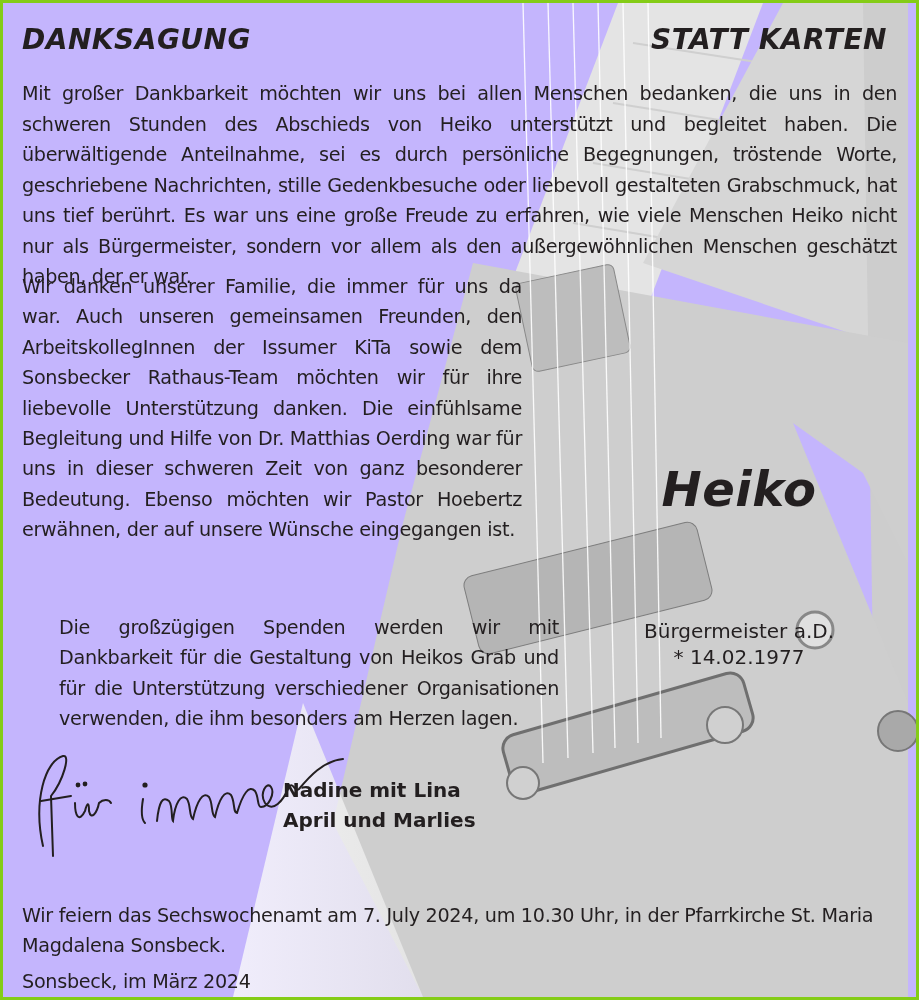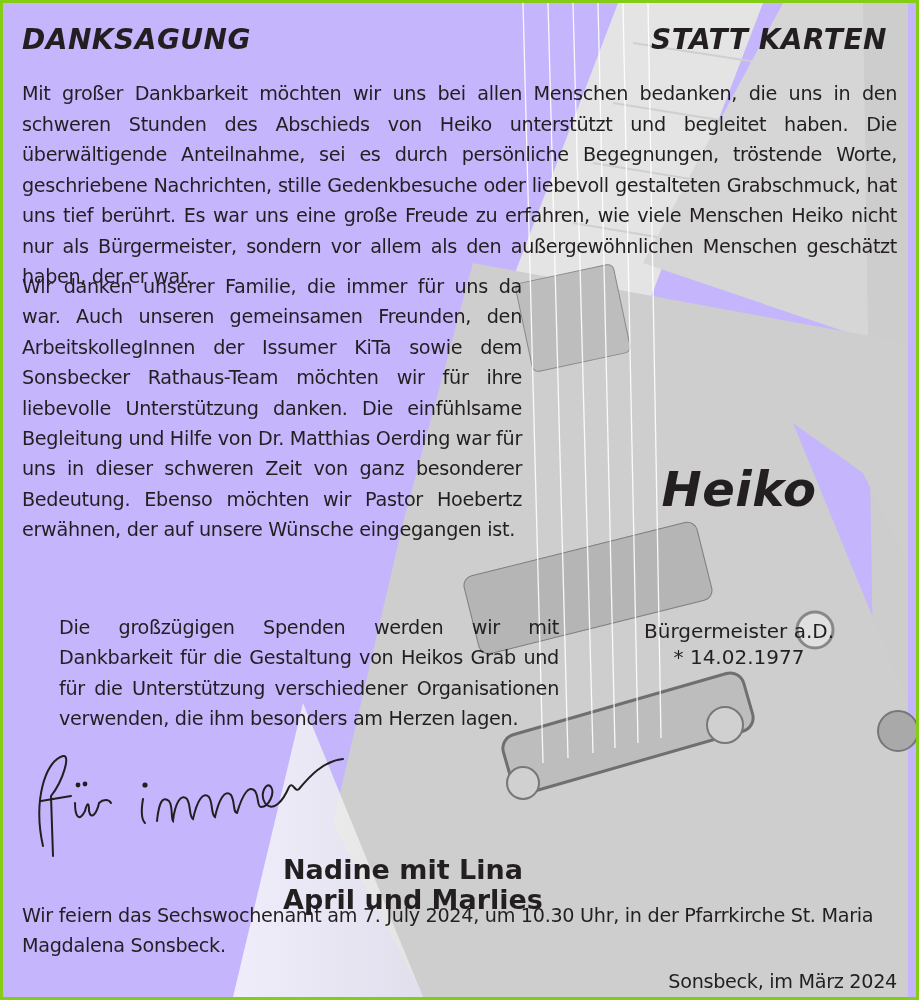--- a/index.html
+++ b/index.html
@@ -16,24 +16,24 @@
   .hdr.right { right: 29px; }
   .intro { position: absolute; left: 19px; right: 19px; top: 76px; font-size: 19.2px; line-height: 30.5px; text-align: justify; letter-spacing: -0.35px; }
   .col { position: absolute; left: 19px; width: 500px; font-size: 19.2px; line-height: 30.4px; text-align: justify; letter-spacing: -0.3px; }
   .col p { margin: 0; }
   .p2 { top: 269px; }
   .p3 { top: 610px; margin-left: 37px; }
   .name { position: absolute; left: 586px; width: 300px; text-align: center; font-weight: bold; font-style: italic; font-size: 48px; line-height: 60px; top: 456px; letter-spacing: 0.5px; }
   .title { position: absolute; left: 586px; width: 300px; text-align: center; font-size: 20px; top: 585px; margin-top: 31px; }
   .dates { position: absolute; left: 586px; width: 300px; text-align: center; font-size: 20px; line-height: 28px; top: 640px; }
   .sig { position: absolute; left: 20px; top: 738px; width: 340px; height: 120px; }
-  .signers { position: absolute; left: 280px; top: 852px; font-weight: bold; font-size: 27px; line-height: 30px; }
+  .signers { position: absolute; left: 280px; top: 772px; font-weight: bold; font-size: 20px; line-height: 30px; }
   .footer { position: absolute; left: 19px; right: 19px; top: 898px; font-size: 19.2px; line-height: 30px; letter-spacing: -0.3px; }
   .footer p { margin: 0; }
-  .footer .place { margin-top: 6px; text-align: right; }
+  .footer .place { margin-top: 6px; }
 </style>
 </head>
 <body>
 
 <div class="frame">
 
   <svg class="bg" width="913" height="994" viewBox="0 0 913 994">
     <defs>
       <linearGradient id="g1" x1="0" y1="0" x2="1" y2="0">
         <stop offset="0" stop-color="#fbfbfb"></stop>

